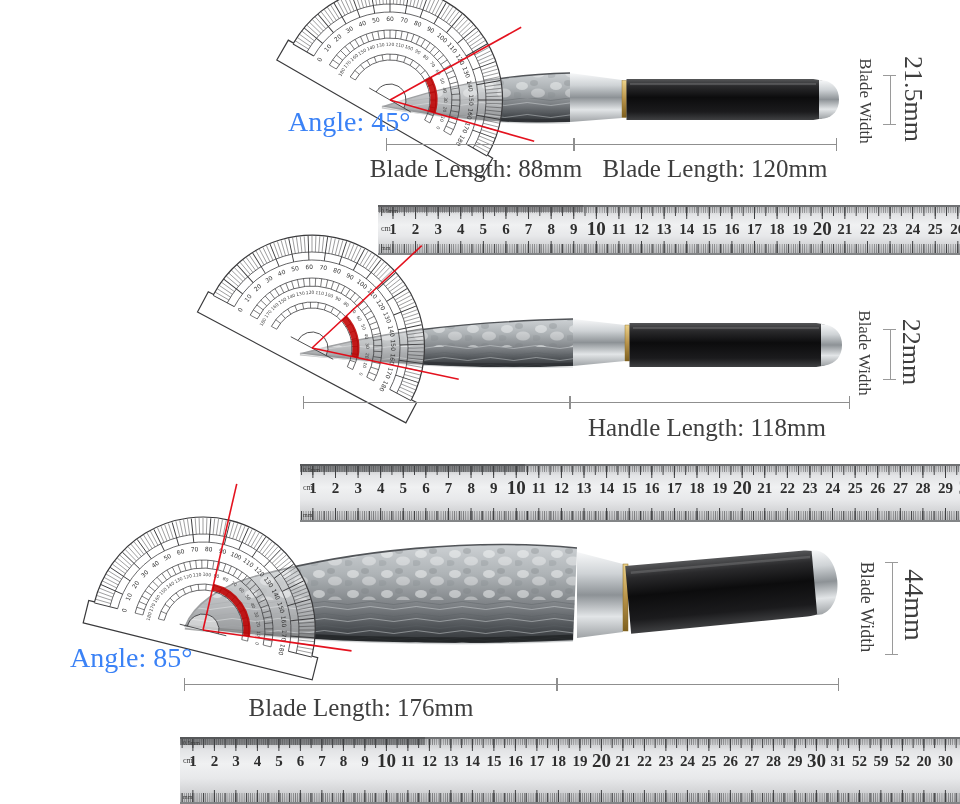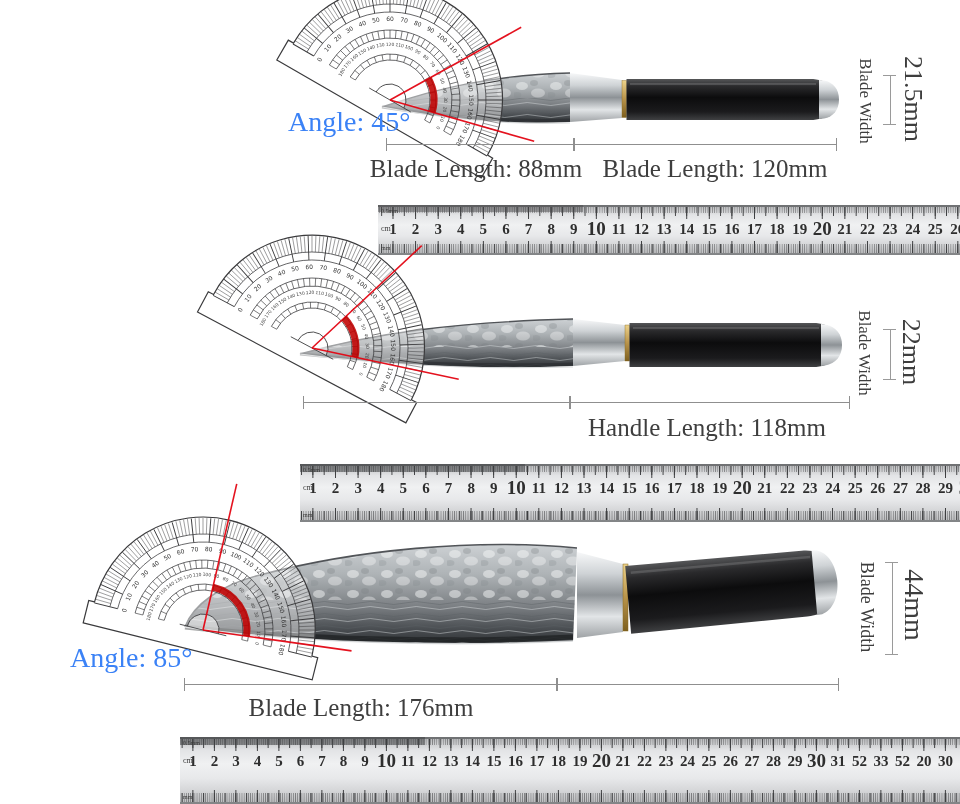--- a/index.html
+++ b/index.html
@@ -904,21 +904,21 @@
           <span class="cell">23</span>
           <span class="cell">24</span>
           <span class="cell">25</span>
           <span class="cell">26</span>
           <span class="cell">27</span>
           <span class="cell">28</span>
           <span class="cell">29</span>
           <span class="cell">30</span>
           <span class="cell">31</span>
           <span class="cell">52</span>
-          <span class="cell">33</span>
+          <span class="cell">59</span>
           <span class="cell">52</span>
           <span class="cell">20</span>
           <span class="cell">30</span>
           <span class="cell">37</span>
         </div>
     </div>
   </div>
 
 </div>
 

